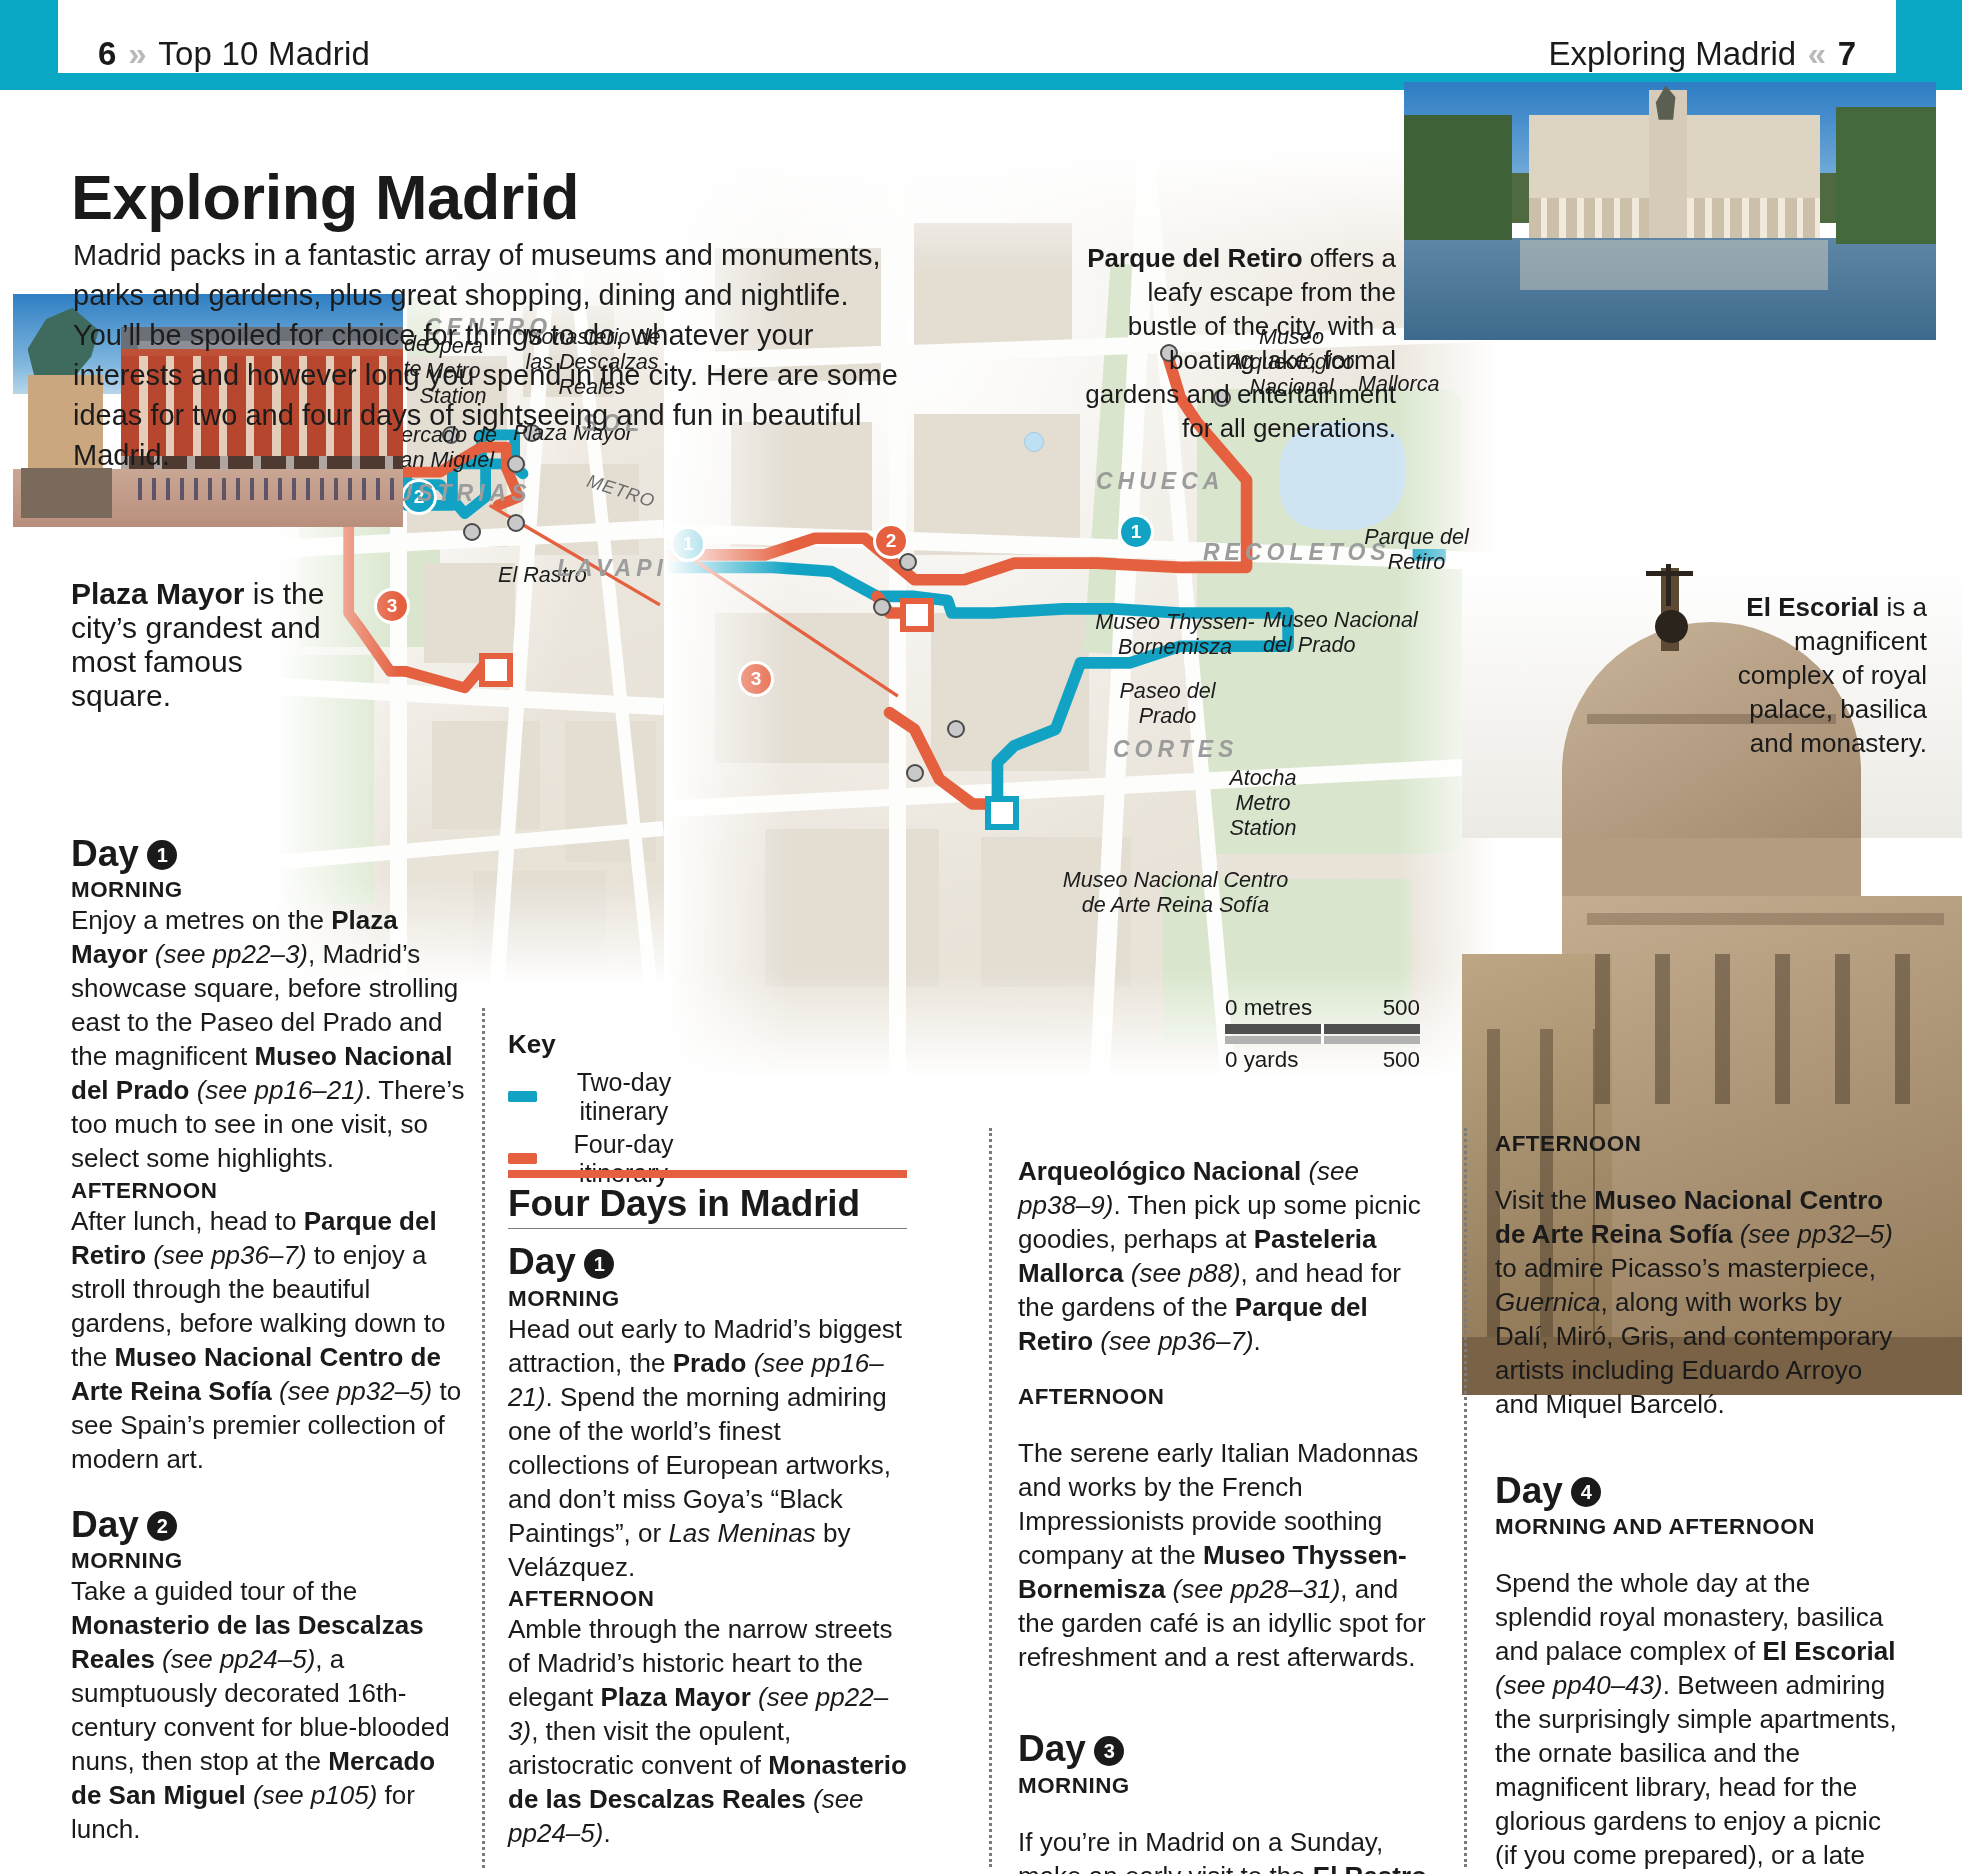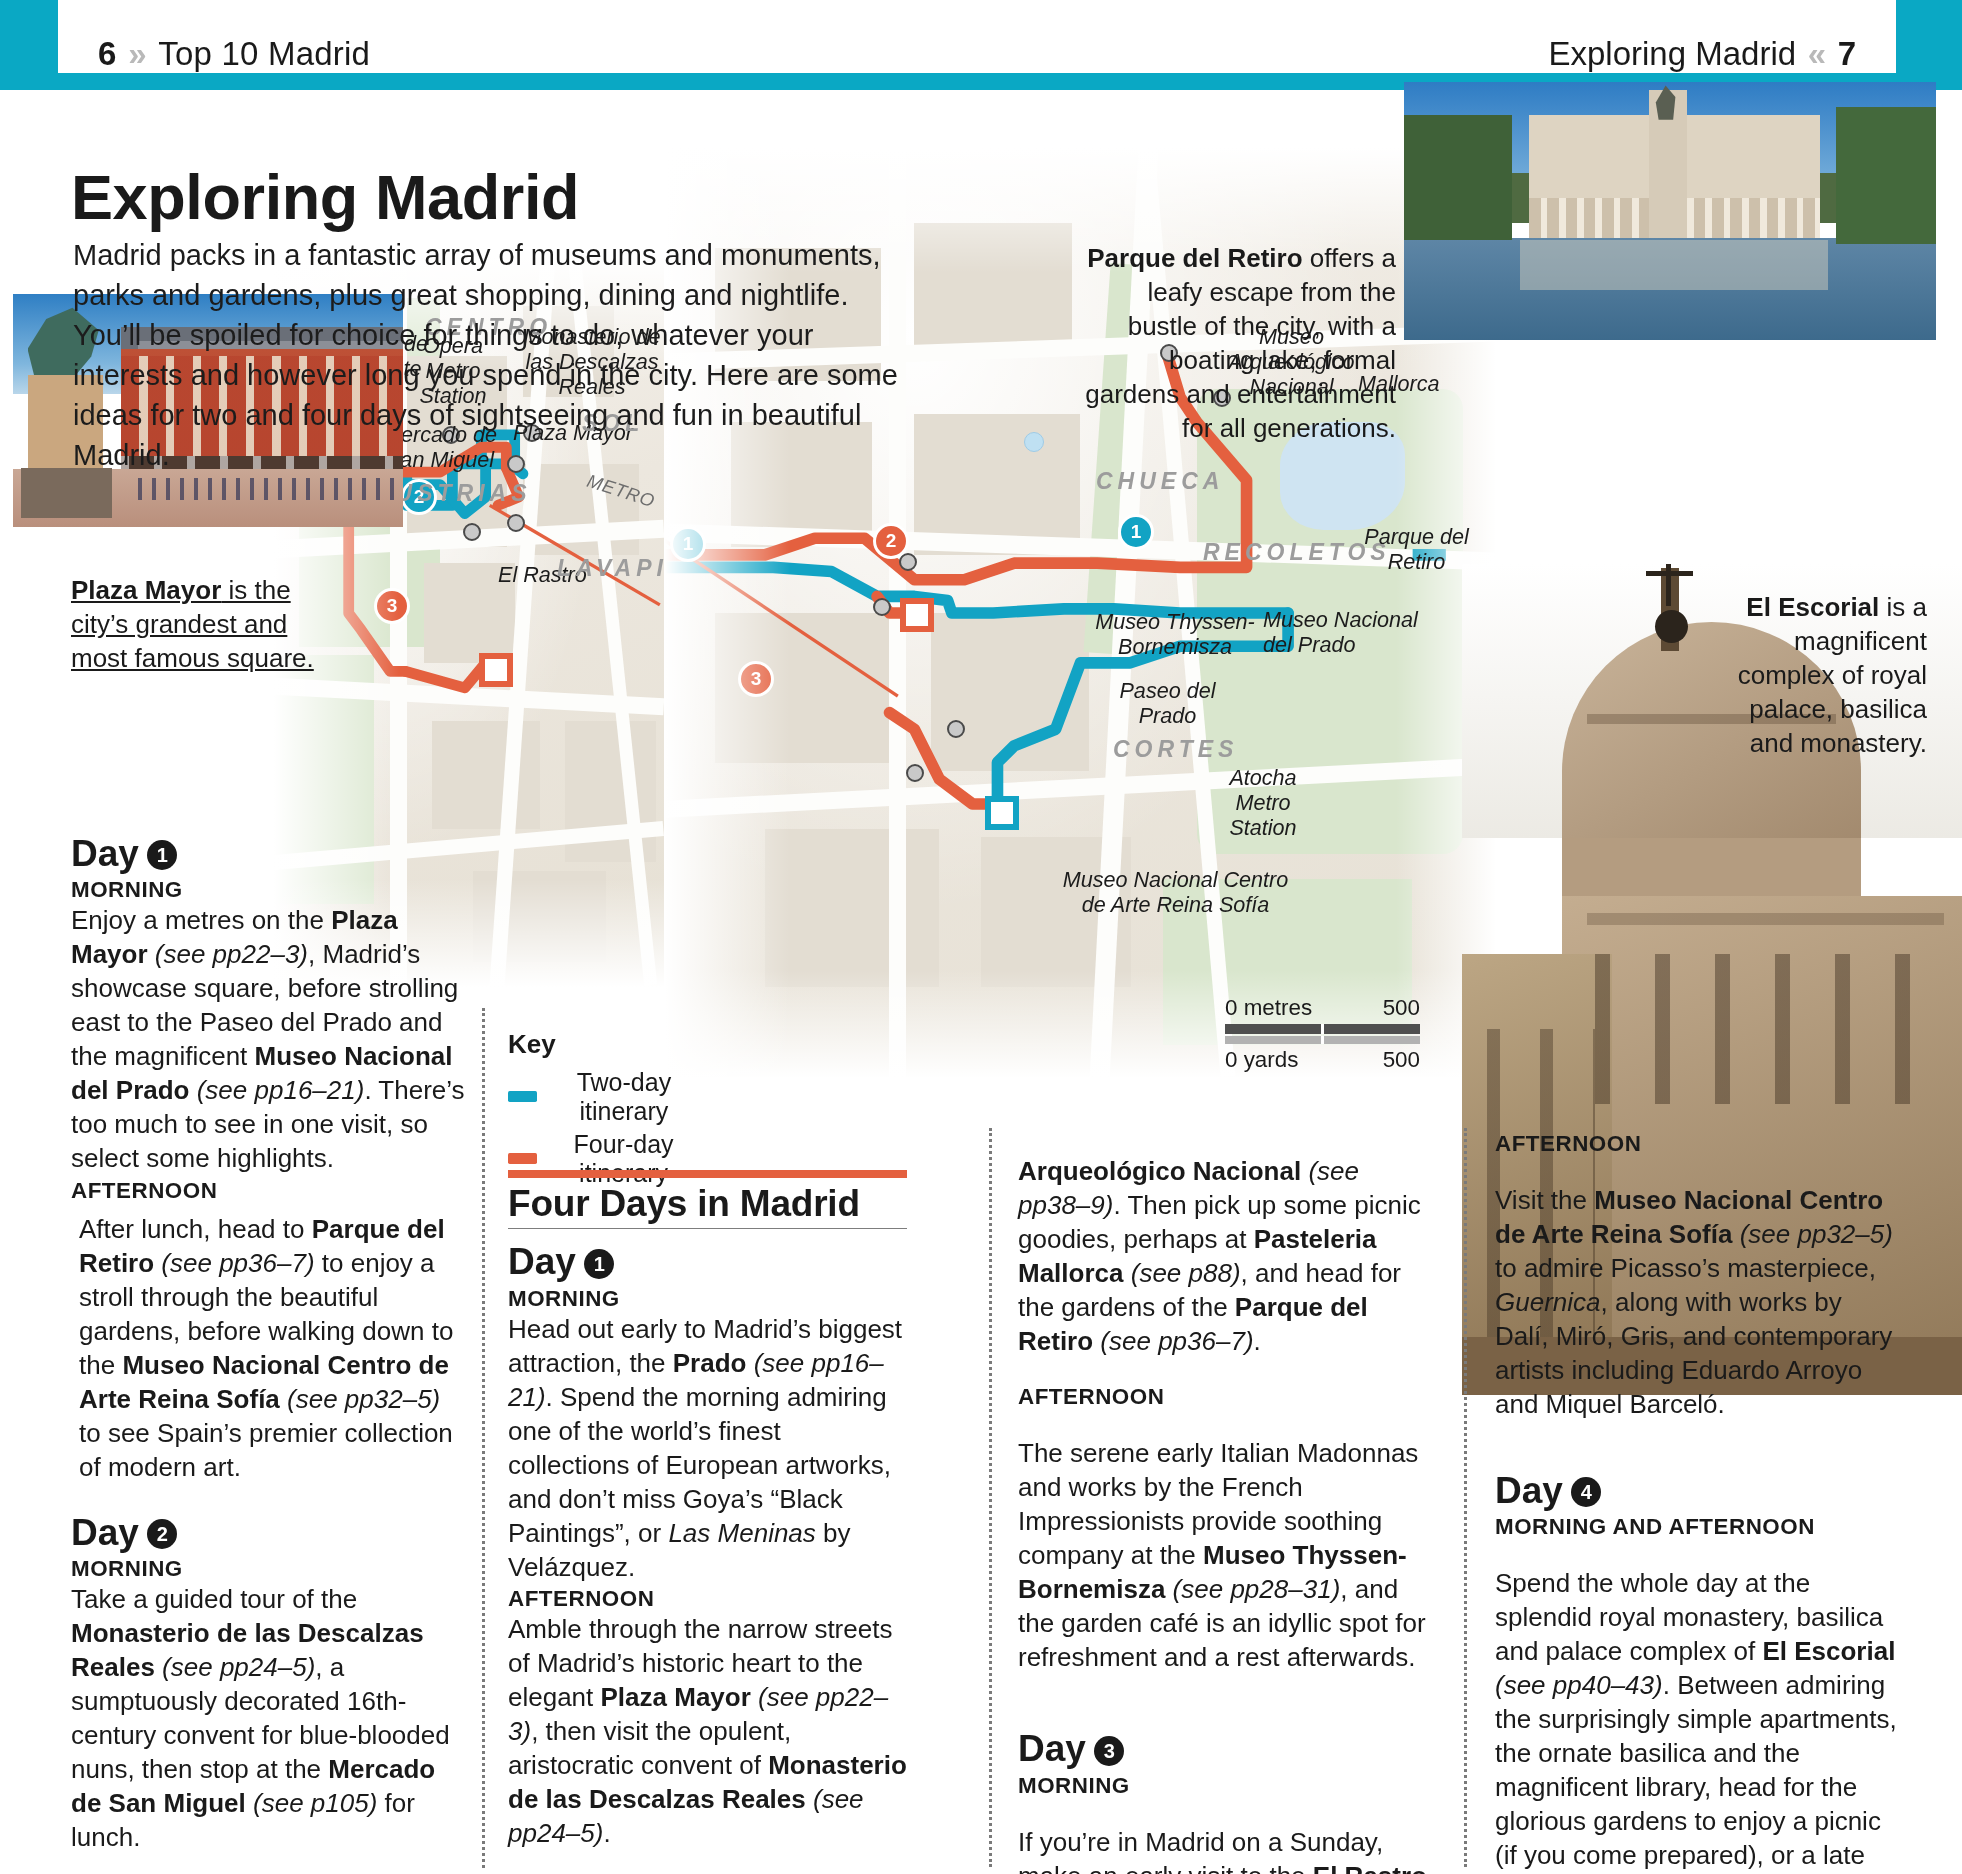--- a/index.html
+++ b/index.html
@@ -29,21 +29,21 @@
   .title{position:absolute;left:71px;top:29px;font-size:63px;font-weight:700;letter-spacing:-0.4px;}
   .intro{position:absolute;left:73px;top:116px;width:831px;font-size:29px;line-height:40px;color:#1c1c1c;}
 
   
   .photo{position:absolute;overflow:hidden;}
   .ph-plaza{left:12.5px;top:204px;width:390px;height:233px;}
   .ph-retiro{left:1404px;top:-8.3px;width:532px;height:258px;}
   .ph-escorial{left:1462px;top:474px;width:500px;height:831px;}
 
   
-  .cap-plaza{position:absolute;left:71px;top:457px;width:274px;font-size:26px;line-height:34px;text-decoration:underline;}
+  .cap-plaza{position:absolute;left:71px;top:457px;width:274px;font-size:30px;line-height:34px;}
   .cap-retiro{position:absolute;left:1080px;top:125px;width:316px;font-size:26px;line-height:34px;text-align:right;}
   .cap-escorial{position:absolute;left:1711px;top:474px;width:216px;font-size:26px;line-height:34px;text-align:right;}
 
   b{font-weight:700;}
   i{font-style:italic;}
 
   
   .sect{position:absolute;}
   .sect .rule-top{height:7.5px;background:#0aa8c4;}
   .sect.orange .rule-top{background:#e4603f;}
@@ -344,21 +344,21 @@
 
     <div class="col" style="left:71px;top:731px;width:399px;">
       <div id="two-days-body">
           <h3 class="daytitle" style="margin-top: 11.6px;">
             <span>Day</span>
             <span class="circnum">1</span>
           </h3>
           <div class="tod">MORNING</div>
           <p class="para" style="margin: 0px;"><span>Enjoy a metres on the </span><b>Plaza Mayor </b><i>(see pp22–3)</i><span>, Madrid’s showcase square, before strolling east to the Paseo del Prado and the magnificent </span><b>Museo Nacional del Prado </b><i>(see pp16–21)</i><span>. There’s too much to see in one visit, so select some highlights.</span></p>
           <div class="tod">AFTERNOON</div>
-          <p class="para" style="margin: 8px;"><span>After lunch, head to </span><b>Parque del Retiro </b><i>(see pp36–7)</i><span> to enjoy a stroll through the beautiful gardens, before walking down to the </span><b>Museo Nacional Centro de Arte Reina Sofía </b><i>(see pp32–5)</i><span> to see Spain’s premier collection of modern art.</span></p>
+          <p class="para" style="margin: 0px;"><span>After lunch, head to </span><b>Parque del Retiro </b><i>(see pp36–7)</i><span> to enjoy a stroll through the beautiful gardens, before walking down to the </span><b>Museo Nacional Centro de Arte Reina Sofía </b><i>(see pp32–5)</i><span> to see Spain’s premier collection of modern art.</span></p>
           <h3 class="daytitle" style="margin-top: 28px;">
             <span>Day</span>
             <span class="circnum">2</span>
           </h3>
           <div class="tod">MORNING</div>
           <p class="para" style="margin: 0px;"><span>Take a guided tour of the </span><b>Monasterio de las Descalzas Reales </b><i>(see pp24–5)</i><span>, a sumptuously decorated 16th-century convent for blue-blooded nuns, then stop at the </span><b>Mercado de San Miguel </b><i>(see p105)</i><span> for lunch.</span></p>
         </div>
     </div>
 
     <div class="col" style="left:508px;top:1080px;width:399px;">

